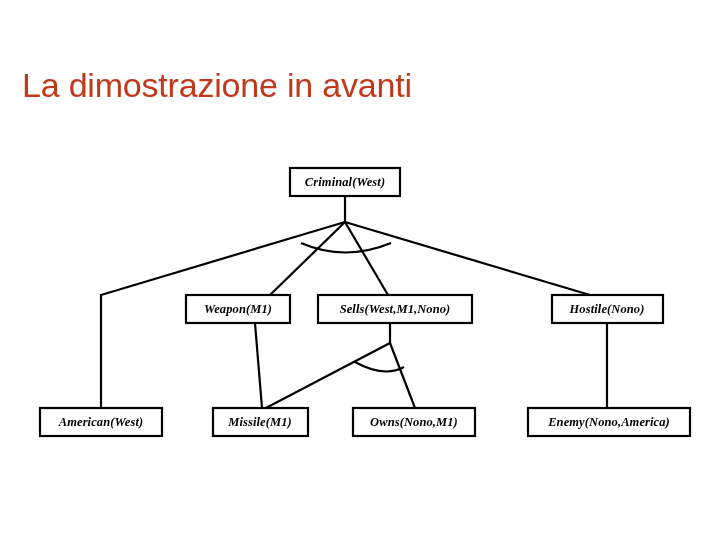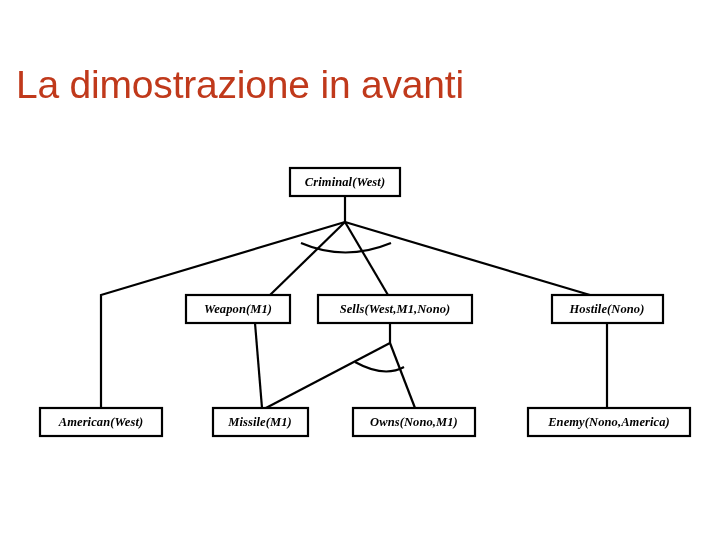--- a/index.html
+++ b/index.html
@@ -17,25 +17,25 @@
   }
   #slide {
     position: absolute;
     left: 0; top: 0;
     width: 720px;
     height: 540px;
     background: #ffffff;
   }
   #slide-title {
     position: absolute;
-    left: 16px;
+    left: 22px;
     top: 62px;
     width: 660px;
     font-family: "Liberation Sans", sans-serif;
-    font-size: 39px;
+    font-size: 34px;
     line-height: 46px;
     font-weight: 400;
     color: #c0391b;
     letter-spacing: -0.2px;
     white-space: nowrap;
   }
   #proof-figure {
     position: absolute;
     left: 0;
     top: 0;

